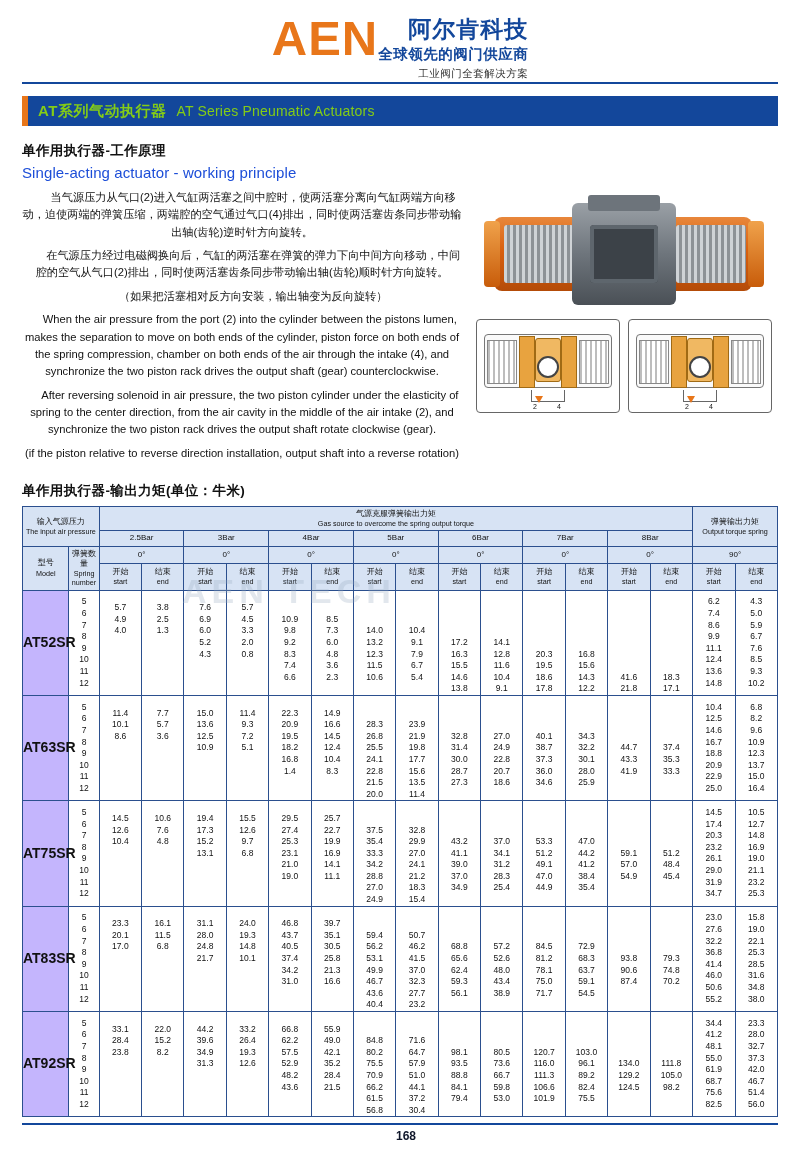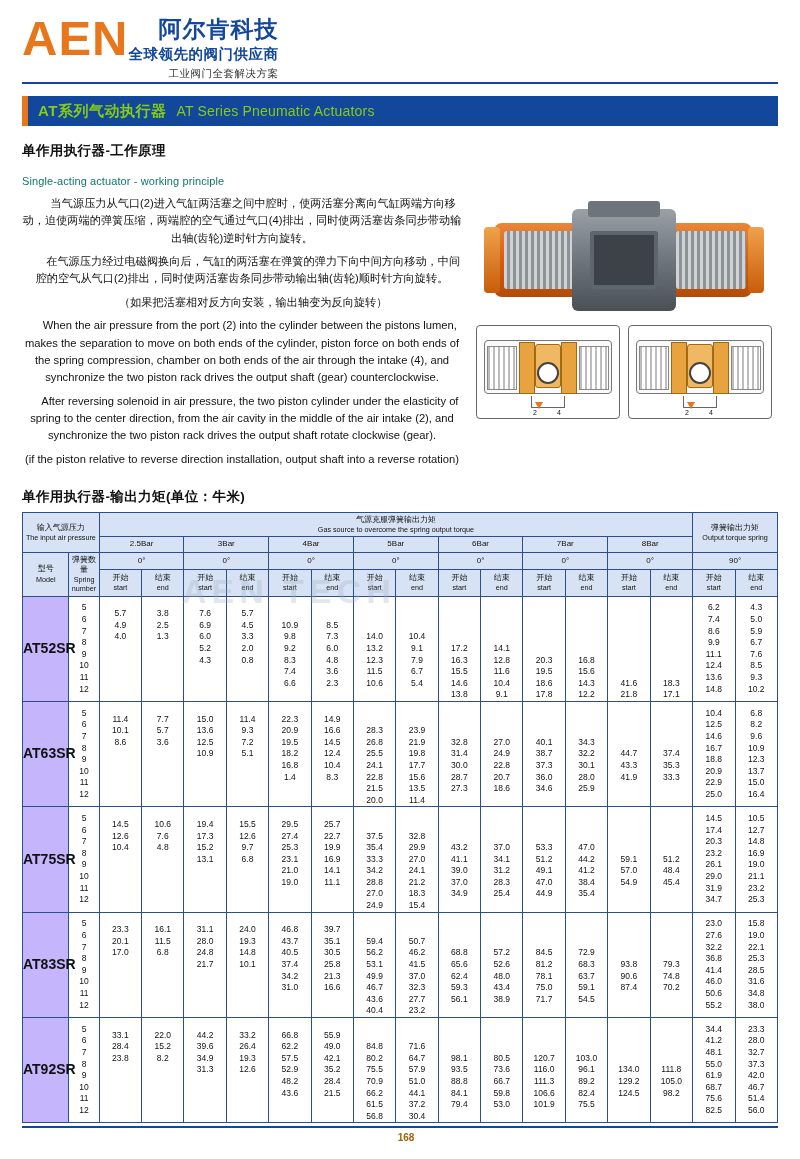--- a/index.html
+++ b/index.html
@@ -19,21 +19,21 @@
     height: 1159px;
     padding: 0 22px;
   }
 
   
   .header {
     position: relative;
     height: 78px;
     display: flex;
     align-items: flex-start;
-    justify-content: flex-start;
+    justify-content: center;
     padding-top: 14px;
   }
   .logo {
     font-size: 49px;
     font-weight: bold;
     color: #E8761A;
     letter-spacing: 1px;
     line-height: 1;
     font-family: "Liberation Sans", sans-serif;
   }
@@ -98,23 +98,23 @@
 
   
   .sec-head { margin-top: 16px; }
   .sec-head .cn {
     font-size: 13.5px;
     font-weight: bold;
     color: #111;
     letter-spacing: .4px;
   }
   .sec-head .en {
-    font-size: 11px;
-    color: #0f766e;
-    margin-top: 15px;
+    font-size: 15px;
+    color: #1d4ed8;
+    margin-top: 4px;
     letter-spacing: .1px;
   }
 
   
   .content {
     display: flex;
     margin-top: 8px;
     gap: 14px;
   }
   .col-text {
@@ -330,23 +330,23 @@
     bottom: 16px;
     left: 0; right: 0;
     text-align: center;
   }
   .footer-rule {
     height: 2px;
     background: #13479B;
     margin: 0 22px 4px 22px;
   }
   .footer .num {
-    font-size: 10px;
+    font-size: 12px;
     font-weight: bold;
-    color: #a16207;
+    color: #0f172a;
     padding-left: 12px;
   }
 </style>
 </head>
 <body>
 
 <div class="page">
 
   <div class="header">
     <div class="logo">AEN</div>

